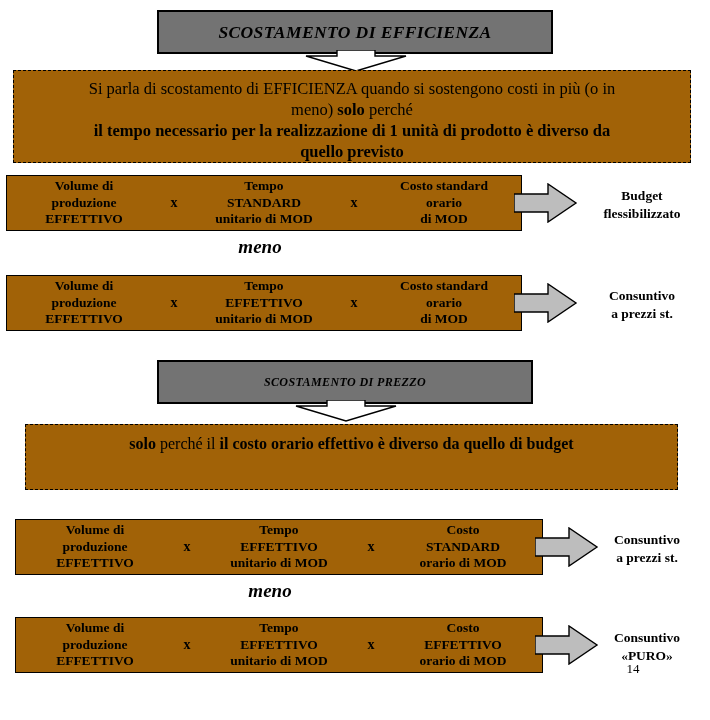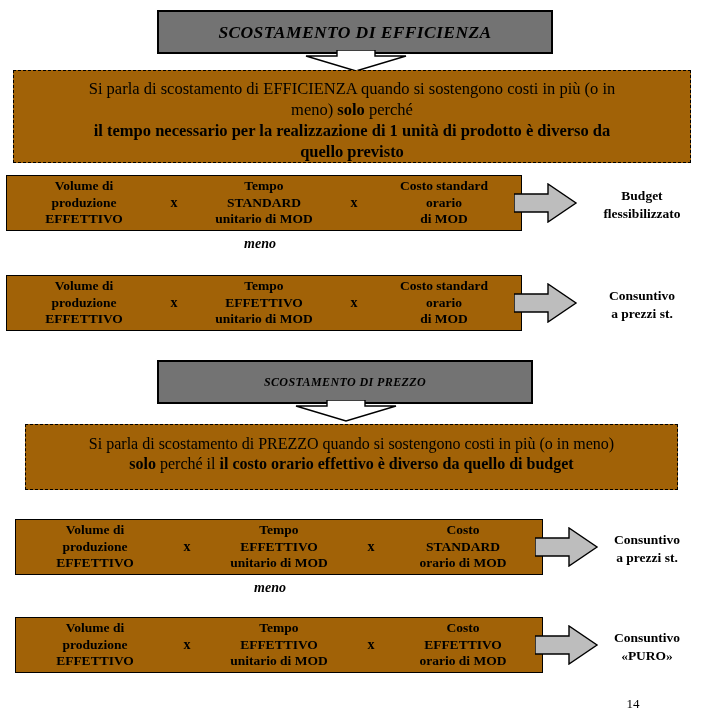--- a/index.html
+++ b/index.html
@@ -91,31 +91,30 @@
     line-height: 1.3;
     white-space: nowrap;
   }
   .row-label .ln { display: block; }
 
   
   .meno {
     position: absolute;
     font-weight: bold;
     font-style: italic;
-    font-size: 14px;
+    font-size: 19px;
     text-align: center;
   }
 
   
   #page-number {
     position: absolute;
     font-size: 13px;
     text-align: center;
     font-weight: normal;
-    margin-top: 35px;
   }
 </style>
 </head>
 <body>
 
 <div class="title-box" id="title-box-1">
   <span>SCOSTAMENTO DI EFFICIENZA</span>
 </div>
 
 <div class="down-arrow" id="down-arrow-1">
@@ -203,21 +202,20 @@
   <span>SCOSTAMENTO DI PREZZO</span>
 </div>
 
 <div class="down-arrow" id="down-arrow-2">
   <svg width="220" height="22" viewBox="0 0 220 22" xmlns="http://www.w3.org/2000/svg">
     <polygon points="81,0 119,0 119,6 150,6 100,21 50,6 81,6" fill="#ffffff" stroke="#000000" stroke-width="1.4"></polygon>
   </svg>
 </div>
 
 <div class="dashed-box" id="desc-box-2">
-  <span class="desc-line">Si parla di scostamento di PREZZO quando si sostengono costi in più (o in meno)</span>
   <span class="desc-line">
     <span class="b">solo</span><span> perché il </span><span class="b">il costo orario effettivo è diverso da quello di budget</span>
   </span>
 </div>
 
 <div class="formula-row" style="left:15px; top:519px; width:640px;">
   <div class="gray-box" style="width:528px;">
     <div class="cell" style="flex:1 1 0;">
       <span class="ln">Volume di</span>
       <span class="ln">produzione</span>

